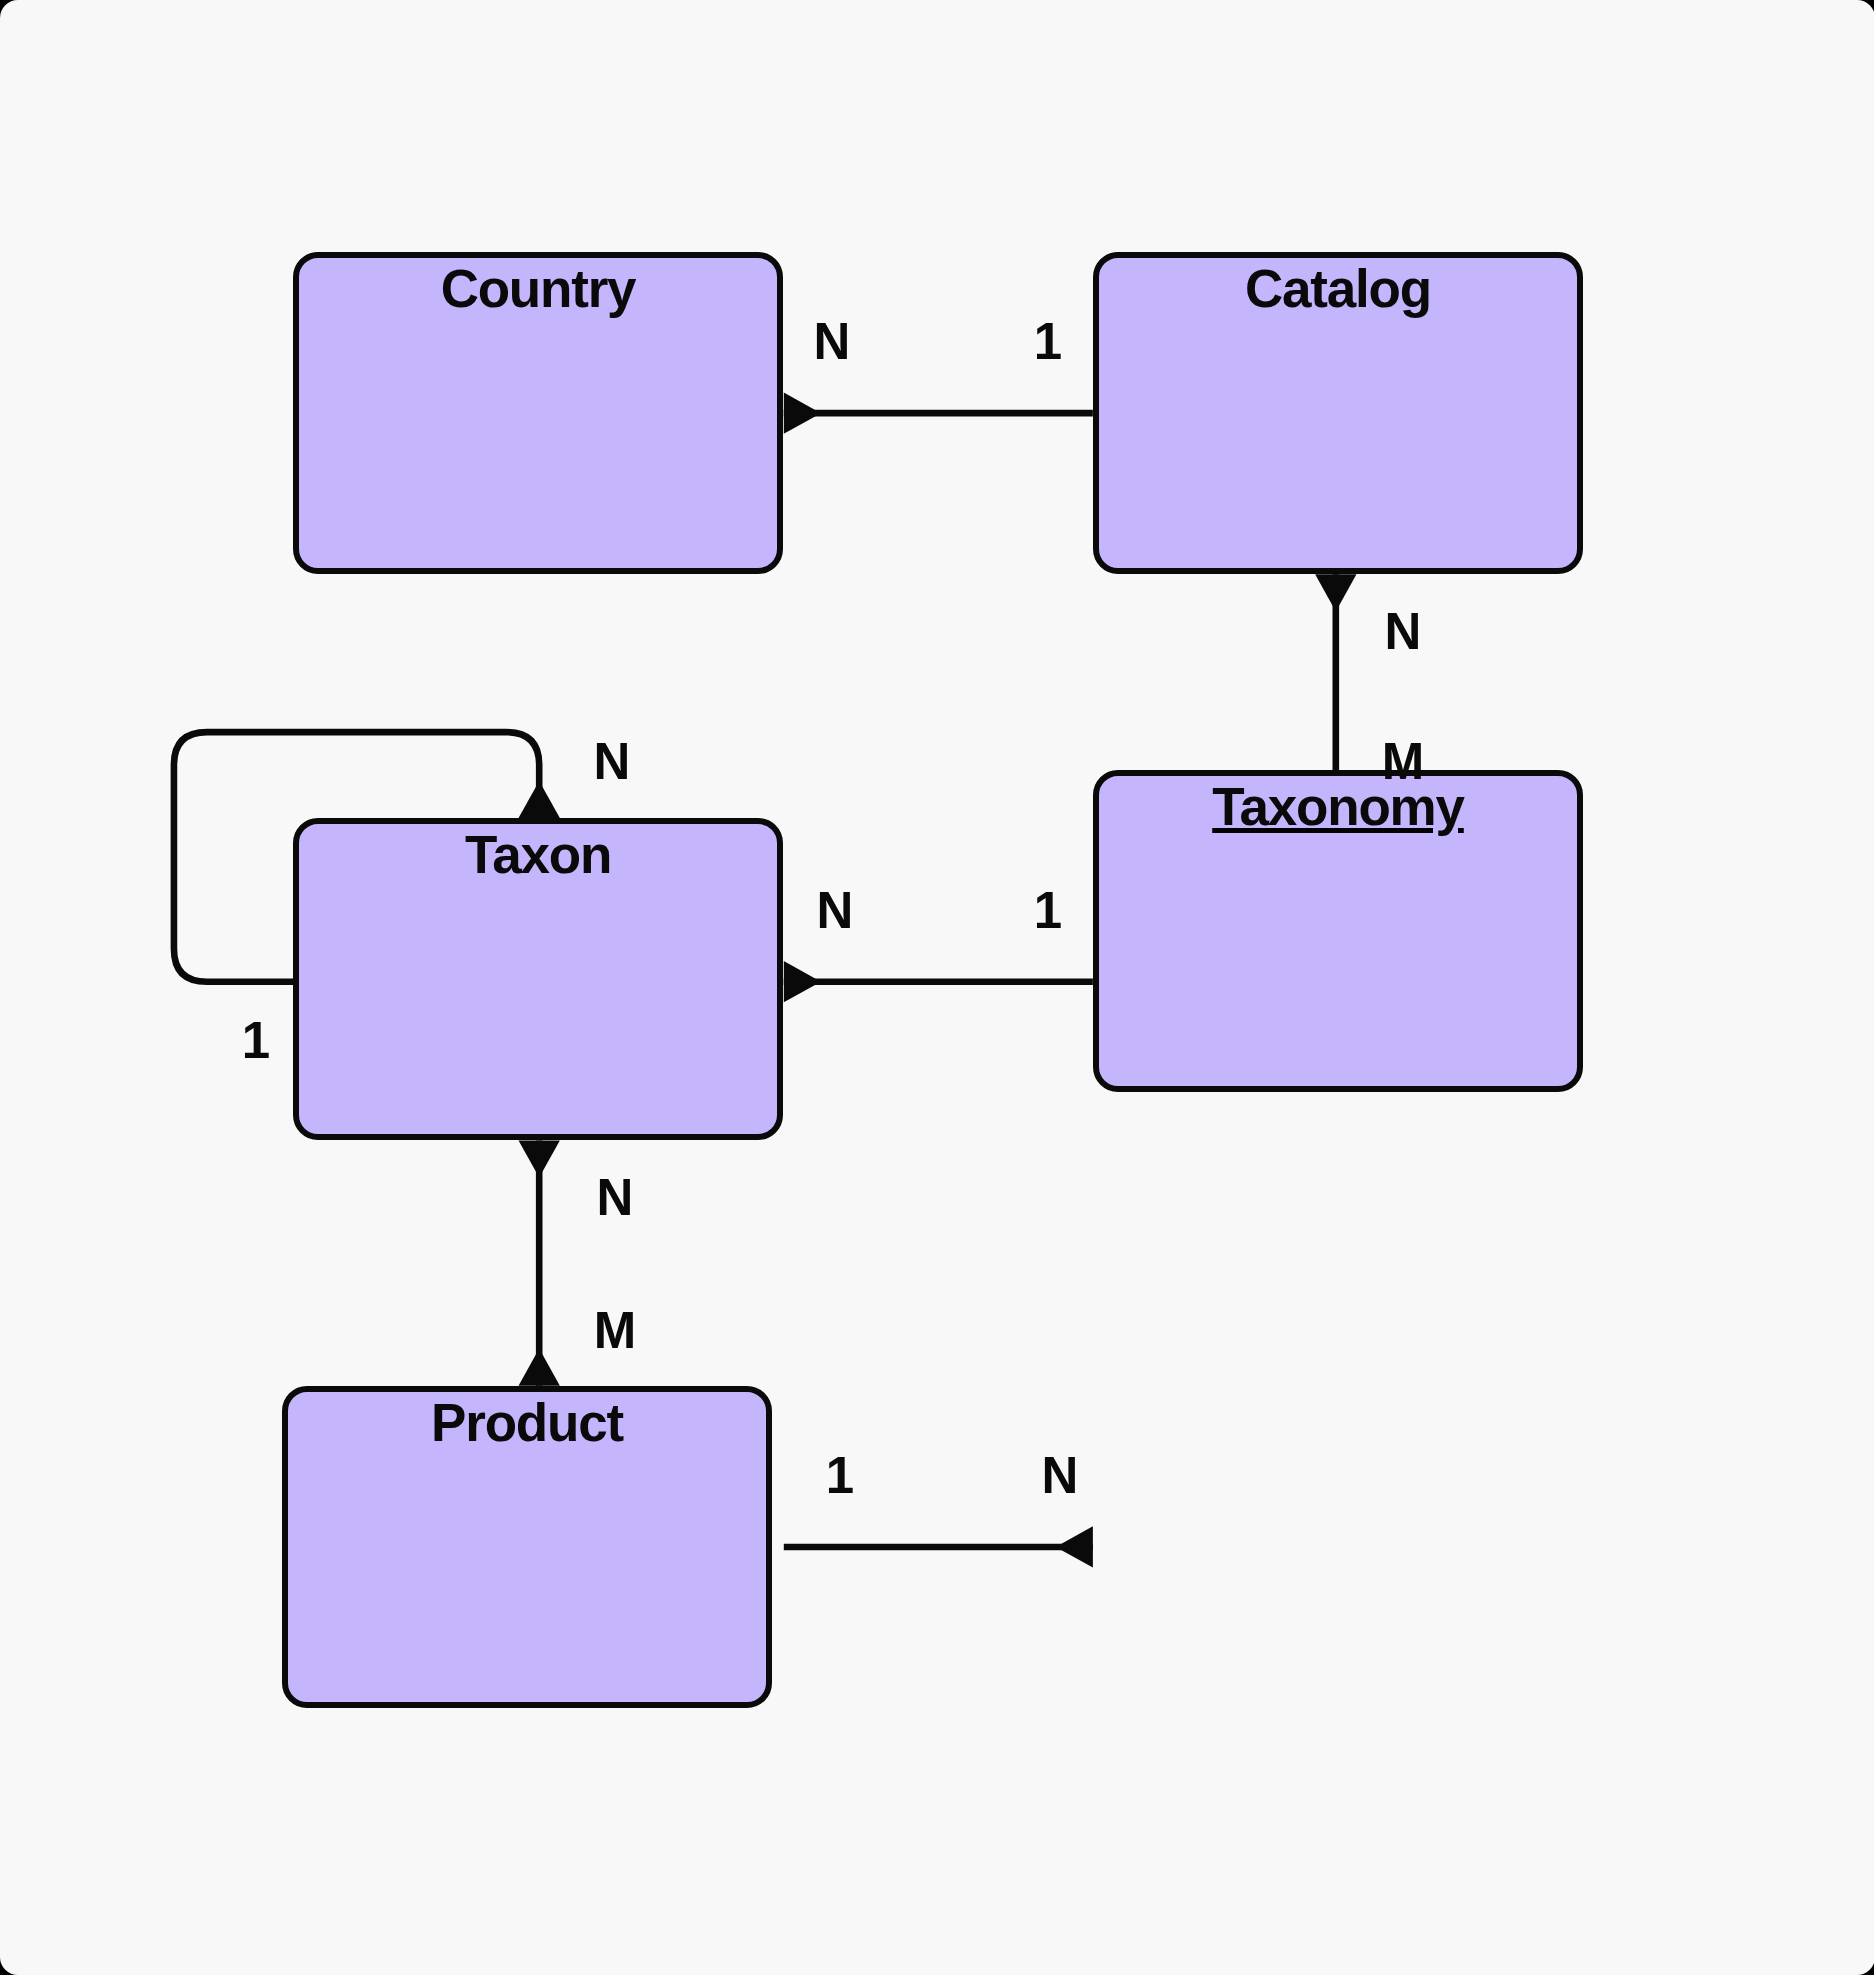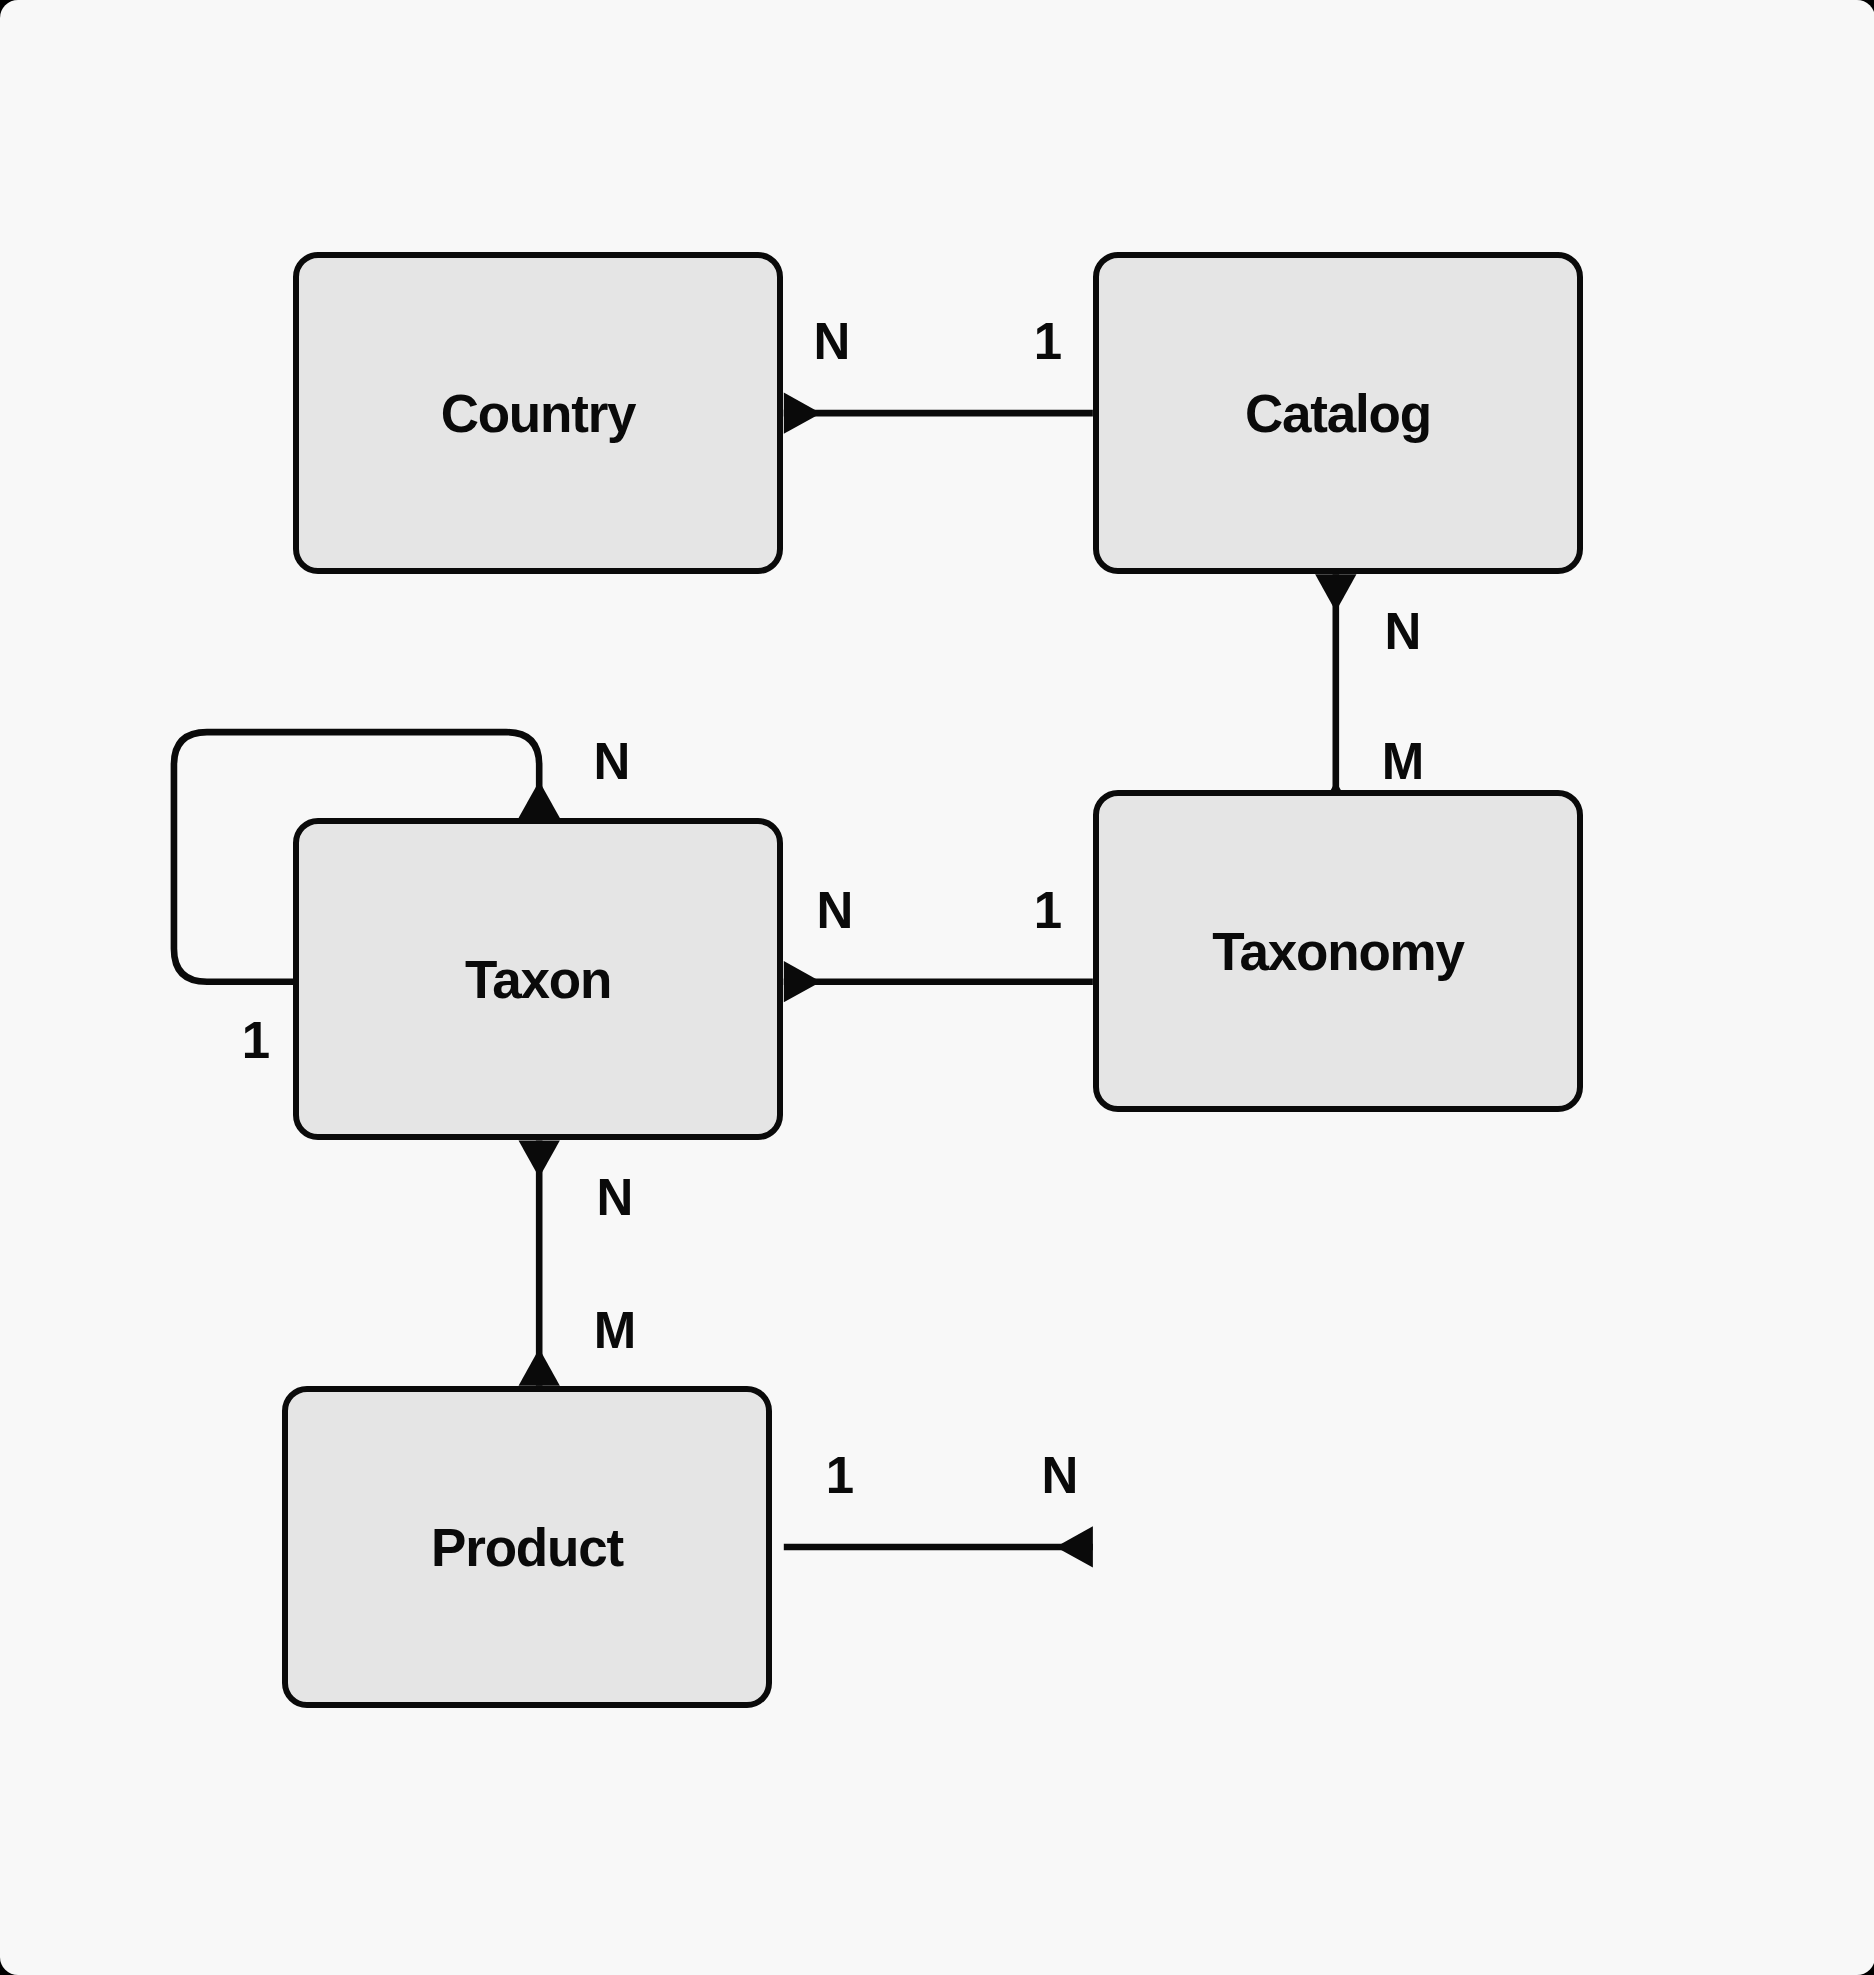--- a/index.html
+++ b/index.html
@@ -34,38 +34,38 @@
   }
   .arrowhead {
     fill: #0a0a0a;
     stroke: none;
   }
   .node {
     position: absolute;
     width: 490px;
     height: 322px;
     box-sizing: border-box;
-    background: #e5e5e5;
+    background: #c4b5fd;
     border: 6.6px solid #0a0a0a;
     border-radius: 25px;
     display: flex;
-    align-items: center;
+    align-items: flex-start;
     justify-content: center;
   }
   .node-label {
     font-size: 53px;
     font-weight: 700;
     letter-spacing: -1.2px;
     color: #0a0a0a;
     white-space: nowrap;
   }
   .e-country  { left: 293px;  top: 252px;  }
   .e-catalog  { left: 1093px; top: 252px;  }
   .e-taxon    { left: 293px;  top: 818px;  }
-  .e-taxonomy { left: 1093px; top: 790px;  }
+  .e-taxonomy { left: 1093px; top: 770px; text-decoration: underline;  }
   .e-product  { left: 282px;  top: 1386px; }
   .e-variant  { left: 1093px; top: 1386px; }
   .card {
     position: absolute;
     transform: translate(-50%, -50%);
     font-size: 51px;
     font-weight: 700;
     color: #0a0a0a;
     white-space: nowrap;
     line-height: 1;

